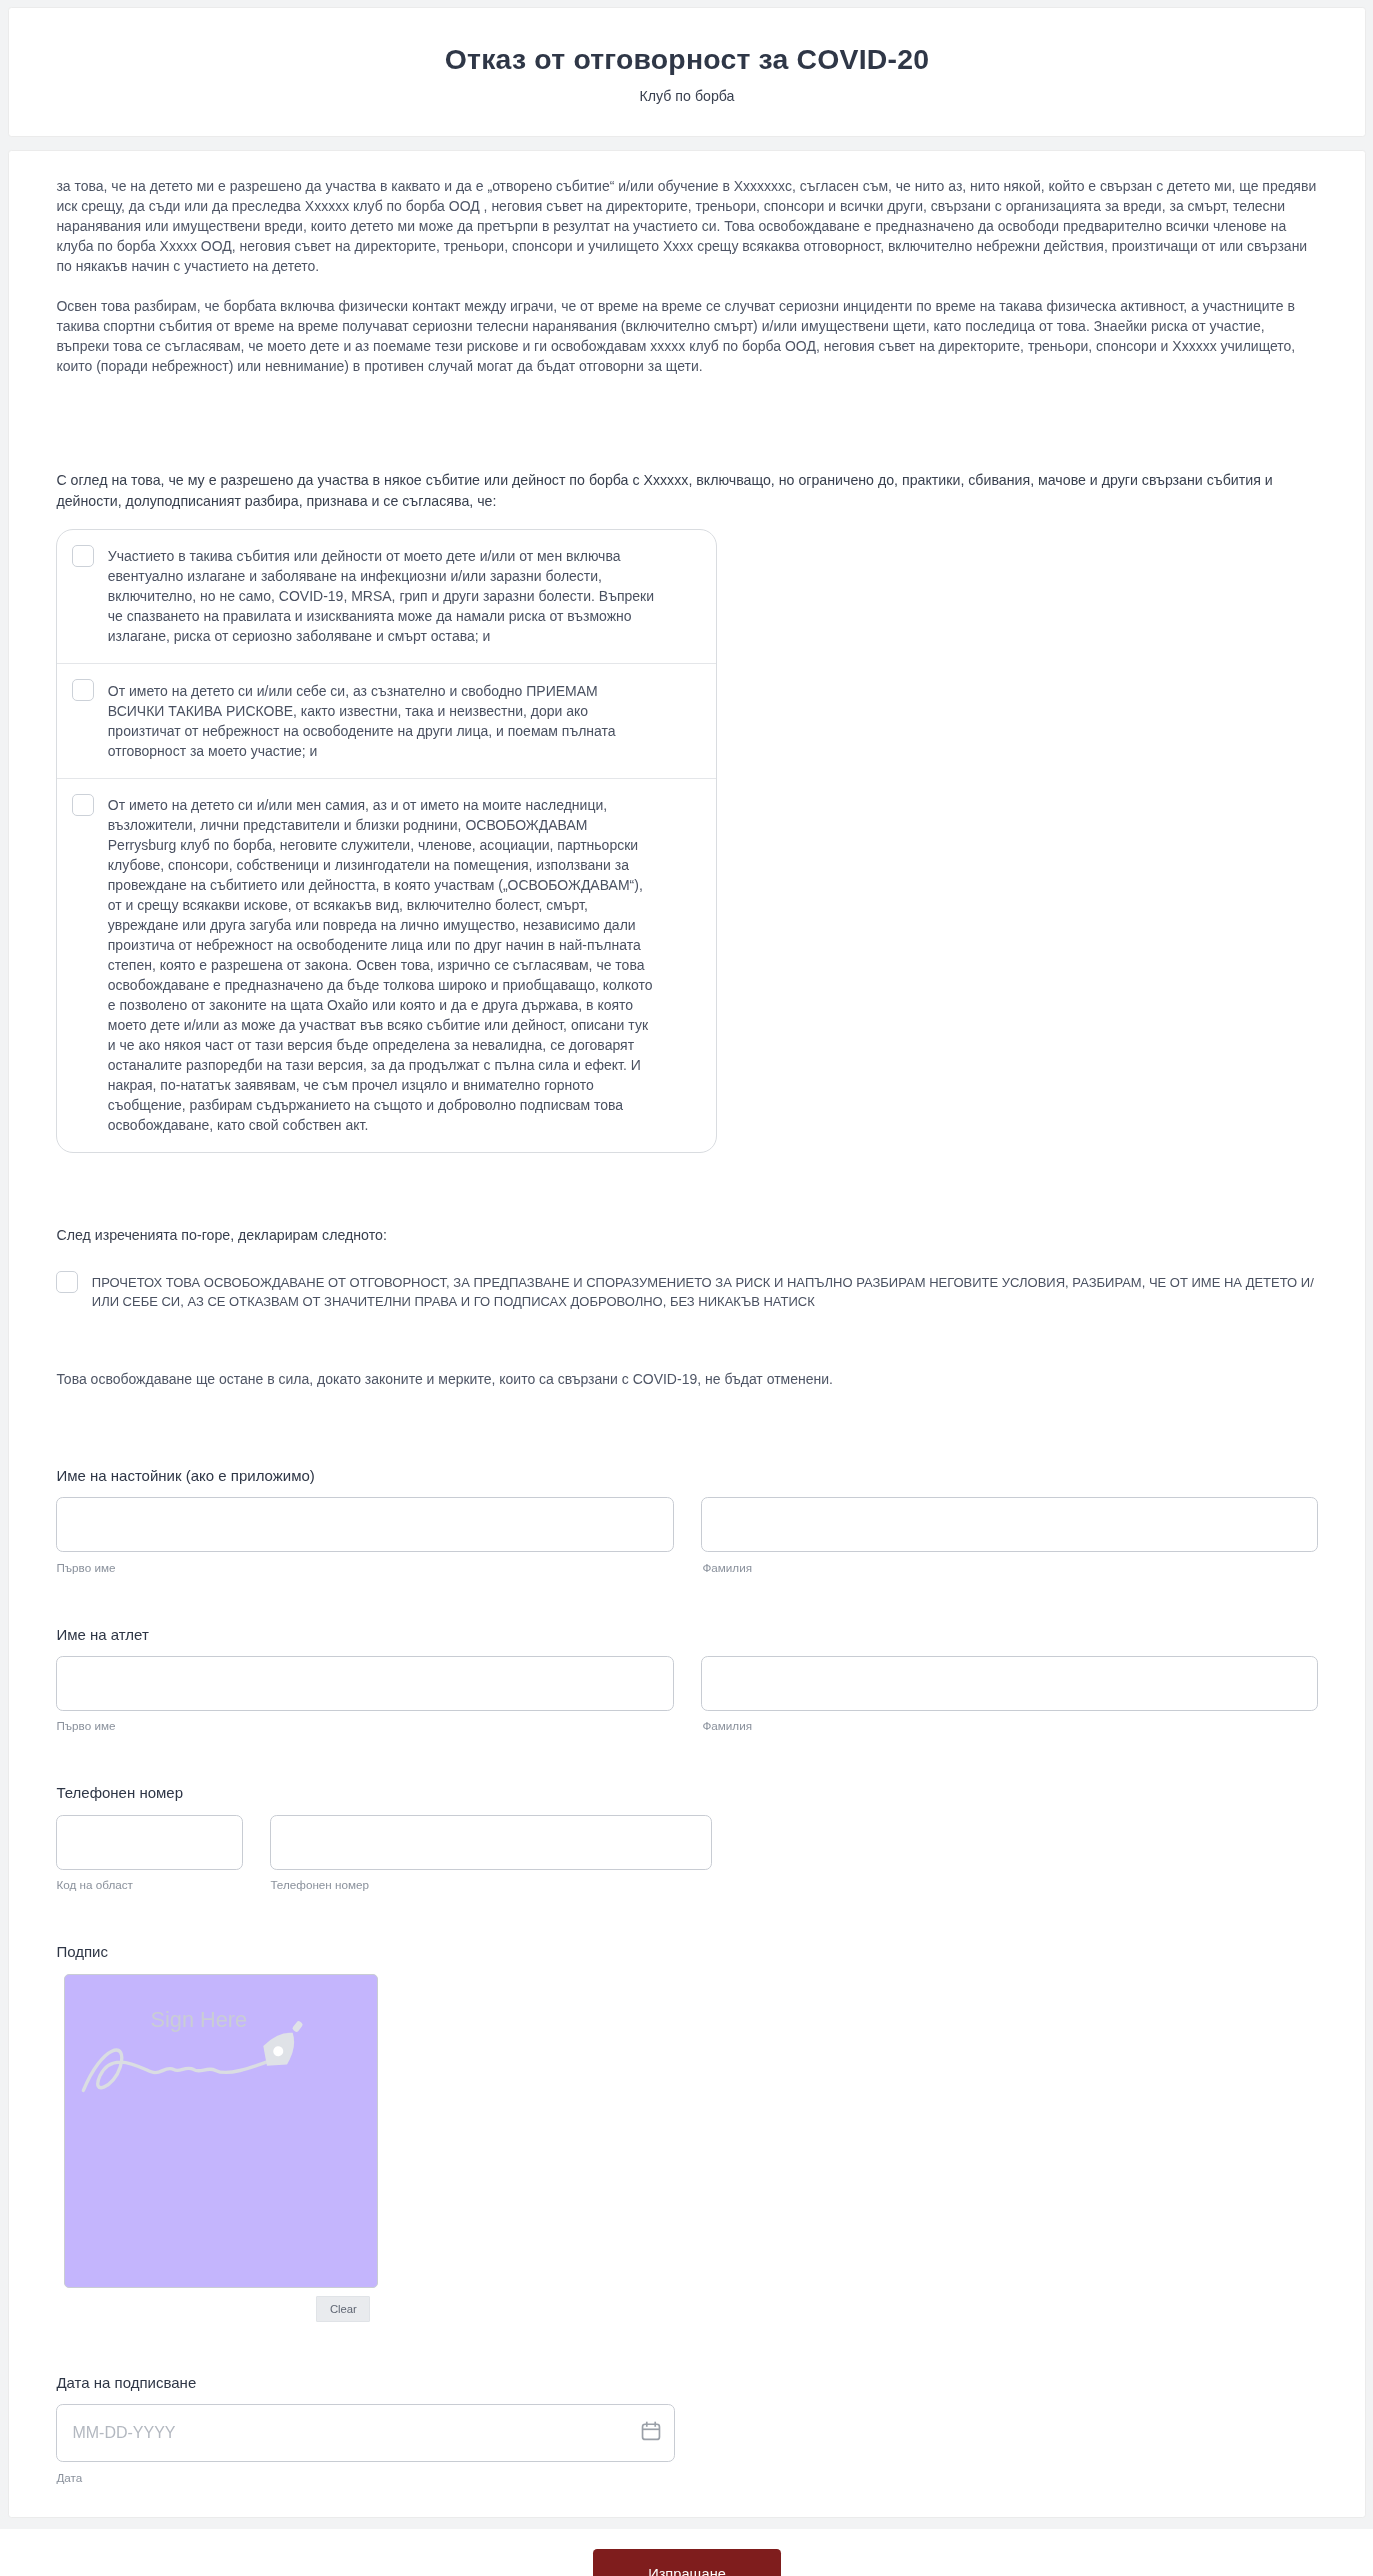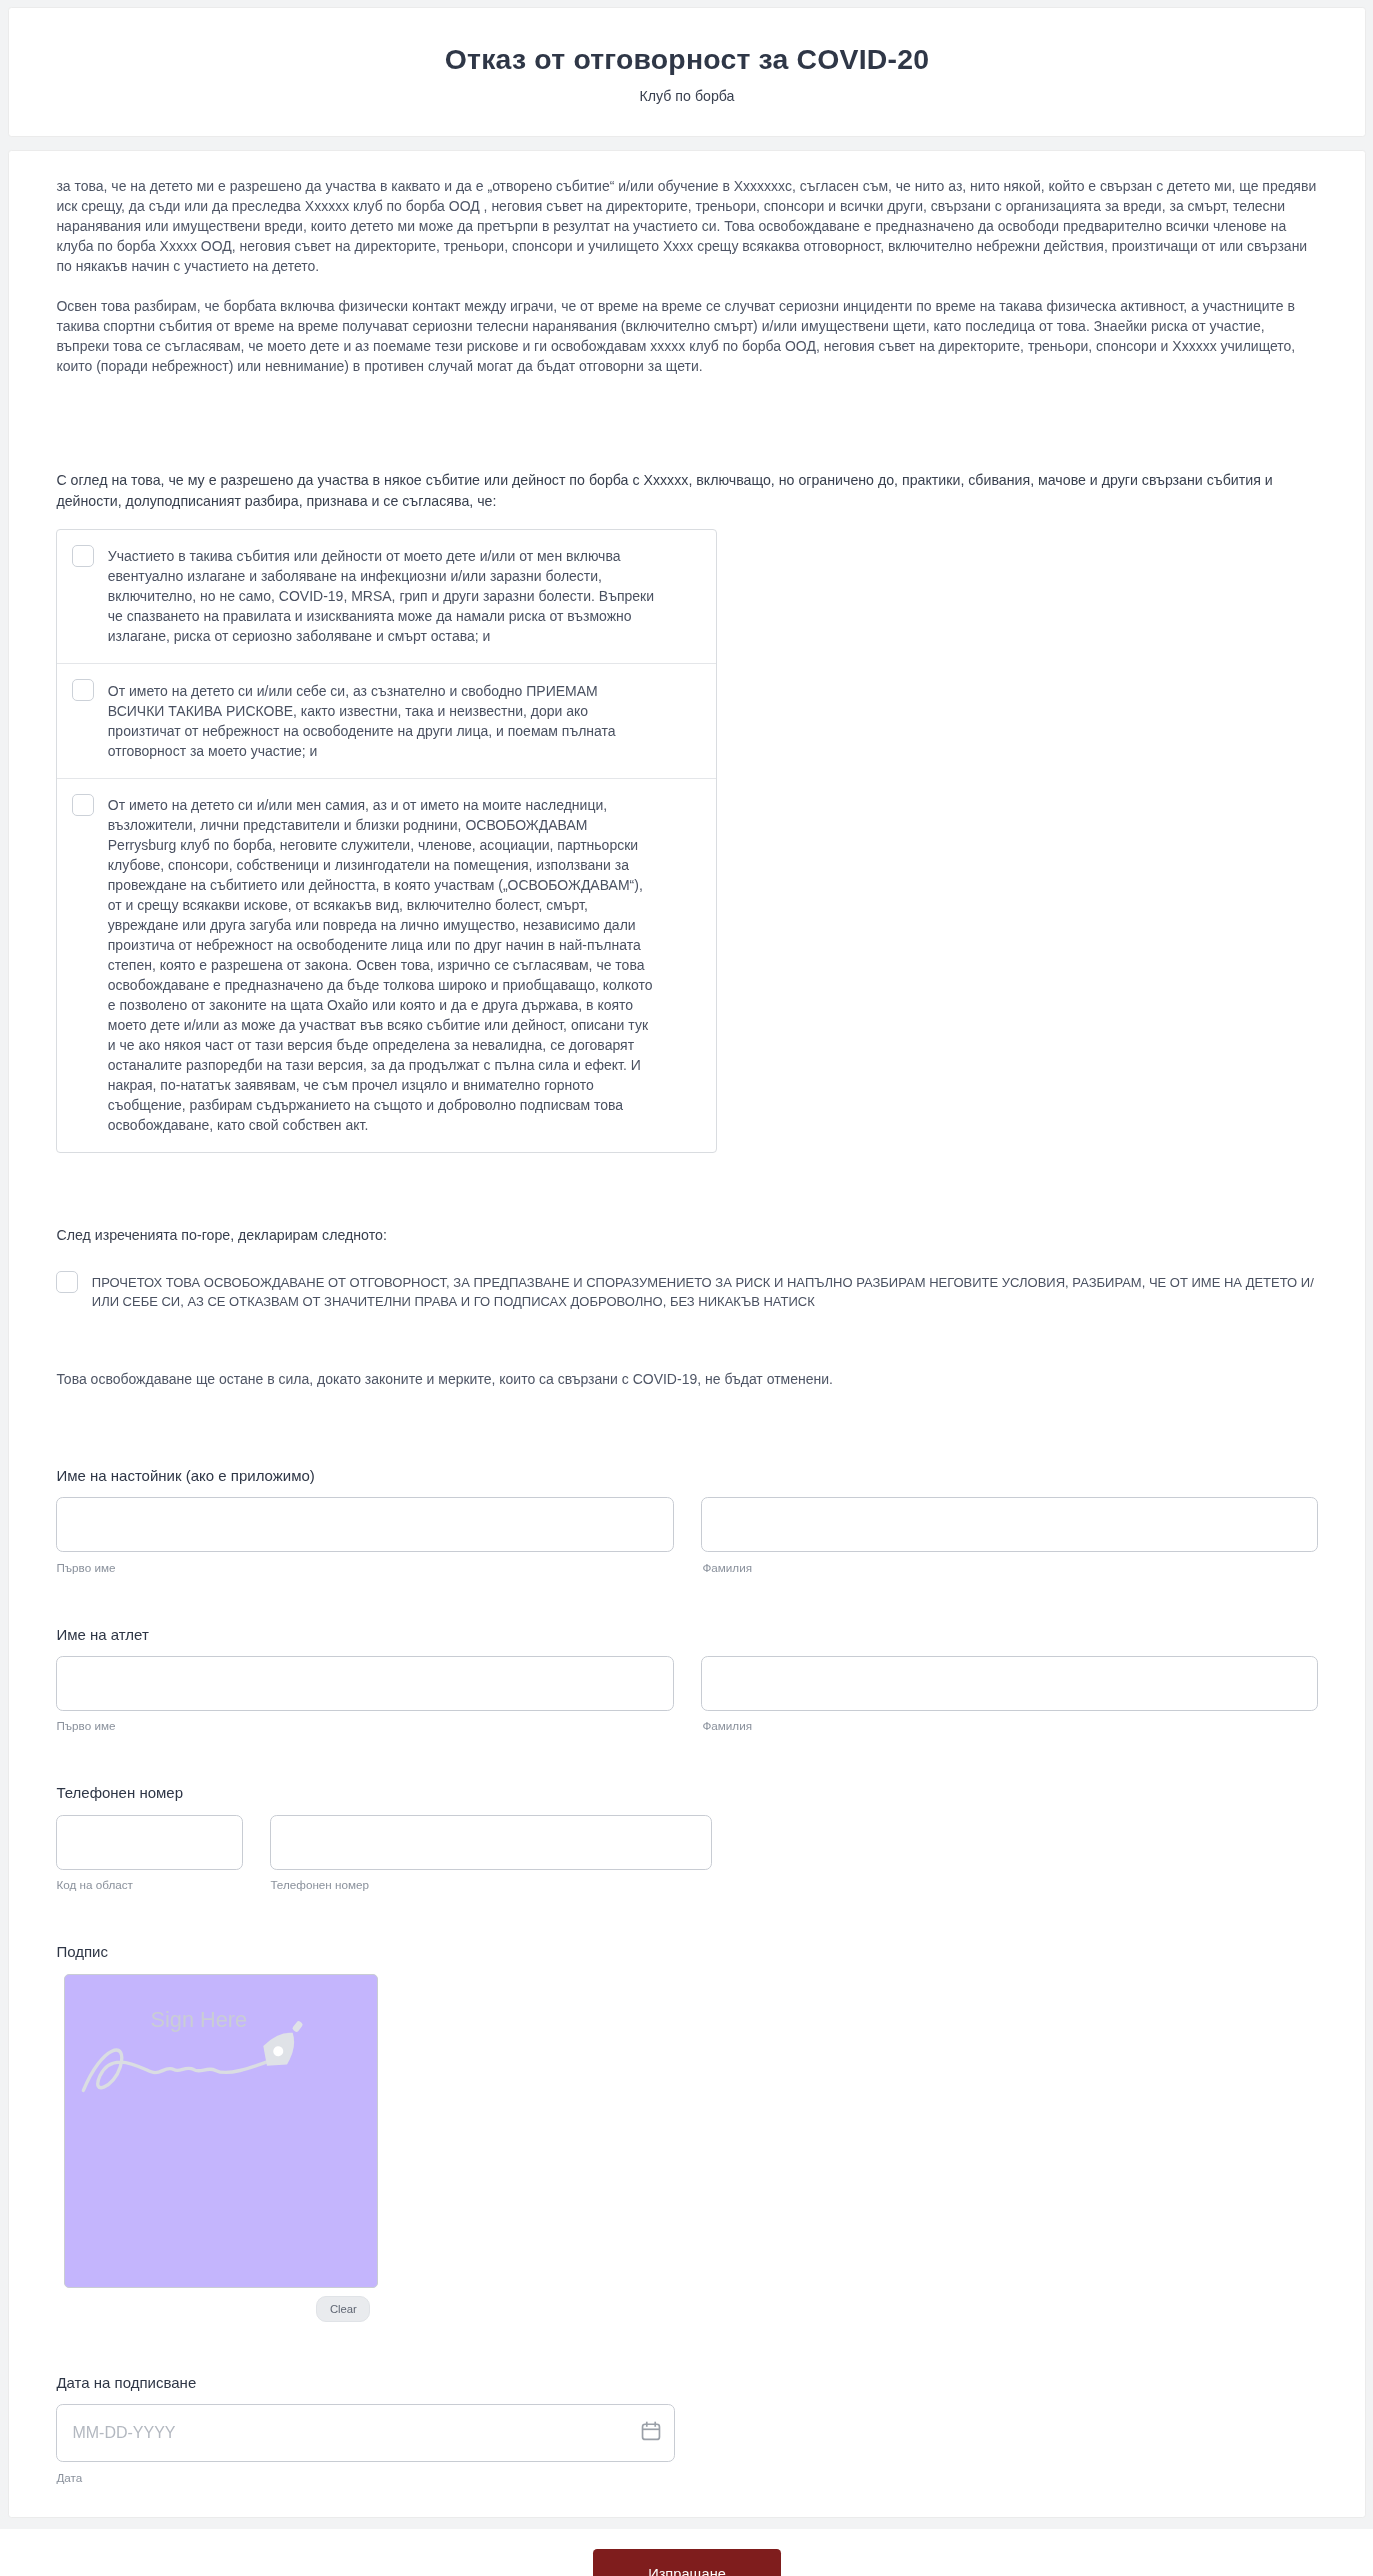--- a/index.html
+++ b/index.html
@@ -26,21 +26,21 @@
   .para { font-size:14px; line-height:20px; color:#4e5565; }
   .para + .para { margin-top:20px; }
   .block-gap-lg { margin-top:49px; }
 
   .risk-intro { margin-top:94px; font-size:14.2px; line-height:21px; color:#39404f; }
 
   .risk-box {
     margin-top:16.7px;
     width:661px;
     border:0.8px solid #d9dce0;
-    border-radius:4px;
+    border-radius:17px;
     background:#fff;
   }
   .risk-row { display:flex; gap:13.4px; padding:16.7px 15px; }
   .risk-row + .risk-row { border-top:0.8px solid #e4e6e9; }
   .checkbox {
     width:22px; height:22px; flex:none;
     border:0.8px solid #ccd1d8; border-radius:5px; background:#fff;
     margin-top:-1.7px;
   }
   .risk-label { font-size:14px; line-height:20px; color:#4a5161; max-width:548px; }
@@ -67,21 +67,21 @@
   .sublabel.w-first { width:619px; }
   .sublabel.w-area { width:187px; }
 
   .sig-pad {
     margin-top:13.4px; width:314px; height:314px;
     border:0.8px solid #c9cdd3; border-radius:5px; background:#c4b5fd;
     position:relative; overflow:hidden;margin-left:8px;
   }
   .clear-row { width:314px; display:flex; justify-content:flex-end; margin-top:8.4px; }
   .clear-btn {
-    background:#e9ebee; border:0.8px solid #e0e3e7; border-radius:10px;
+    background:#e9ebee; border:0.8px solid #e0e3e7; border-radius:1px;
     font-size:11.3px; color:#5f6673; padding:5.9px 12.5px; cursor:pointer;
     font-family:inherit;
   }
 
   .date-wrap { position:relative; width:619px; margin-top:13.4px; }
   .date-input {
     width:619px; height:58px; border:0.8px solid #c8ccd3; border-radius:6.7px;
     font-size:16px; padding:0 44px 0 15px; color:#3b82f6; outline:none;
   }
   .date-input::placeholder { color:#b3b8c0; }

